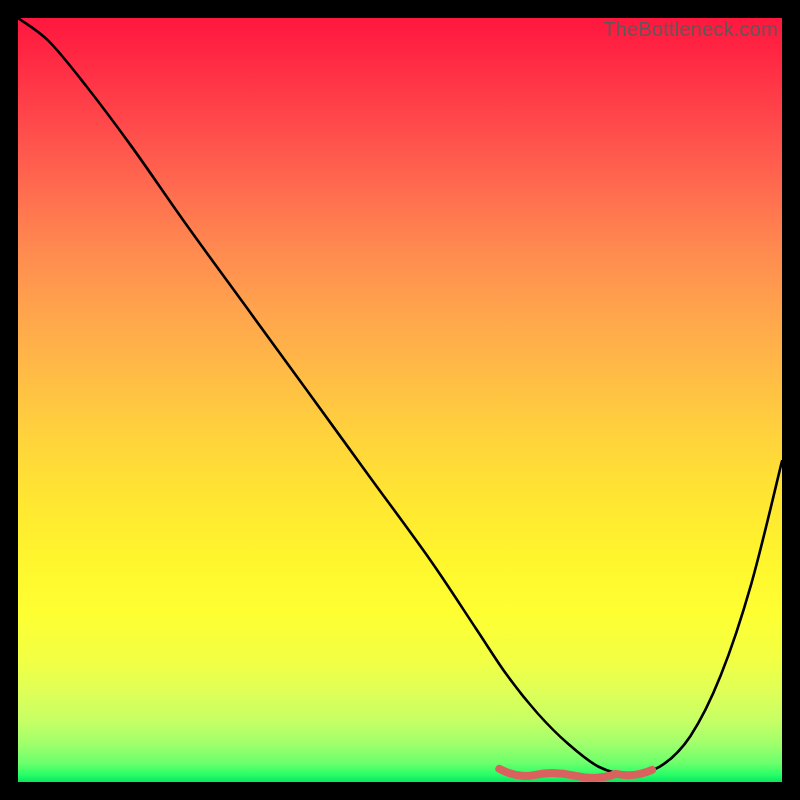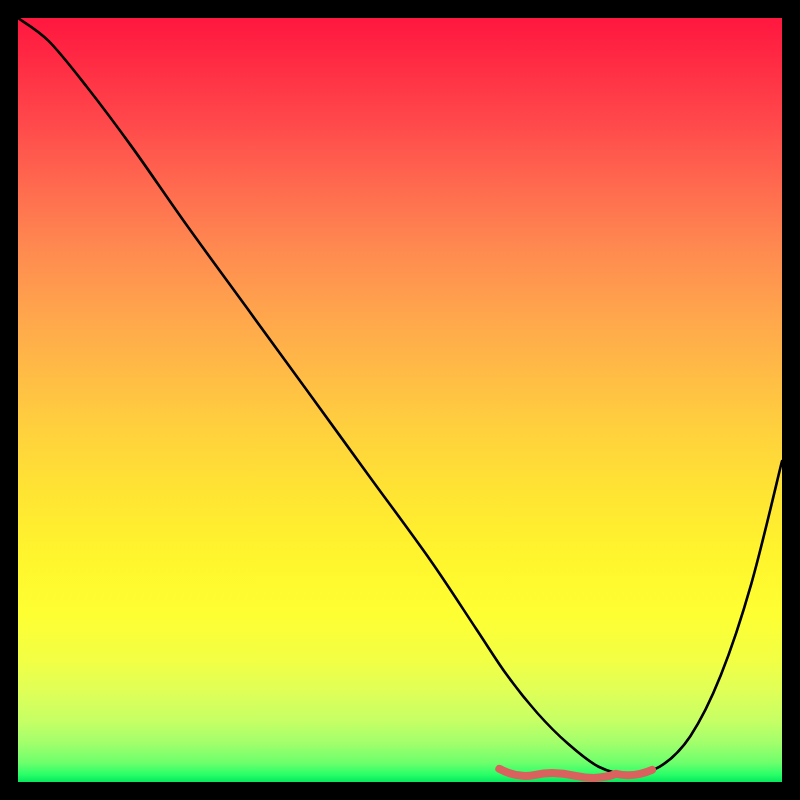--- a/index.html
+++ b/index.html
@@ -75,20 +75,21 @@
   }
 </style>
 </head>
 <body>
 
 <div class="frame">
   <div class="plot-area" style="left:0;top:0;">
 
     <div class="gradient-bg"></div>
 
+    <div class="watermark">TheBottleneck.com</div>
 
     <svg class="curve" viewBox="0 0 764 764" preserveAspectRatio="none">
       <path id="curve-path" fill="none" stroke="#000" stroke-width="2.6" stroke-linecap="round" stroke-linejoin="round" d="M 0 0 C 5.093333333333334 3.8200000000000123, 19.1 11.460000000000074, 30.560000000000002 22.920000000000073 C 42.02 34.380000000000074, 54.75333333333332 50.93333333333334, 68.75999999999999 68.75999999999999 C 82.76666666666665 86.58666666666664, 98.04666666666665 106.96, 114.6 129.88 C 131.15333333333334 152.79999999999998, 148.98000000000002 179.53999999999996, 168.08 206.27999999999997 C 187.18 233.01999999999998, 208.82666666666665 262.3066666666667, 229.2 290.32 C 249.57333333333332 318.3333333333333, 269.94666666666666 346.3466666666667, 290.32 374.36 C 310.6933333333333 402.37333333333333, 331.06666666666666 430.38666666666666, 351.44 458.4 C 371.81333333333333 486.4133333333333, 394.73333333333335 516.9733333333334, 412.56 542.44 C 430.38666666666666 567.9066666666668, 445.66666666666663 592.1, 458.4 611.2 C 471.1333333333333 630.3000000000001, 478.77333333333337 643.0333333333333, 488.96000000000004 657.04 C 499.1466666666667 671.0466666666666, 509.3333333333333 683.78, 519.52 695.24 C 529.7066666666666 706.7, 539.8933333333332 716.8866666666667, 550.0799999999999 725.8 C 560.2666666666667 734.7133333333333, 570.4533333333333 743.6266666666667, 580.64 748.72 C 590.8266666666667 753.8133333333334, 601.0133333333333 756.36, 611.2 756.36 C 621.3866666666668 756.36, 631.5733333333333 755.0866666666667, 641.76 748.72 C 651.9466666666667 742.3533333333334, 662.1333333333334 733.4399999999999, 672.32 718.16 C 682.5066666666667 702.88, 692.6933333333334 682.5066666666667, 702.88 657.04 C 713.0666666666666 631.5733333333333, 723.2533333333333 601.0133333333333, 733.4399999999999 565.36 C 743.6266666666666 529.7066666666667, 758.9066666666666 463.49333333333334, 764 443.12"></path>
       <path id="marker-path" fill="none" stroke="#d9625e" stroke-width="8" stroke-linecap="round" stroke-linejoin="round" d="M 481.32 750.832
                  Q 499.32 760.832, 517.3199999999999 756.832
                  T 557.72 757.832
                  T 598.12 755.832
                  Q 616.12 759.832, 634.12 751.832"></path>
     </svg>
 

